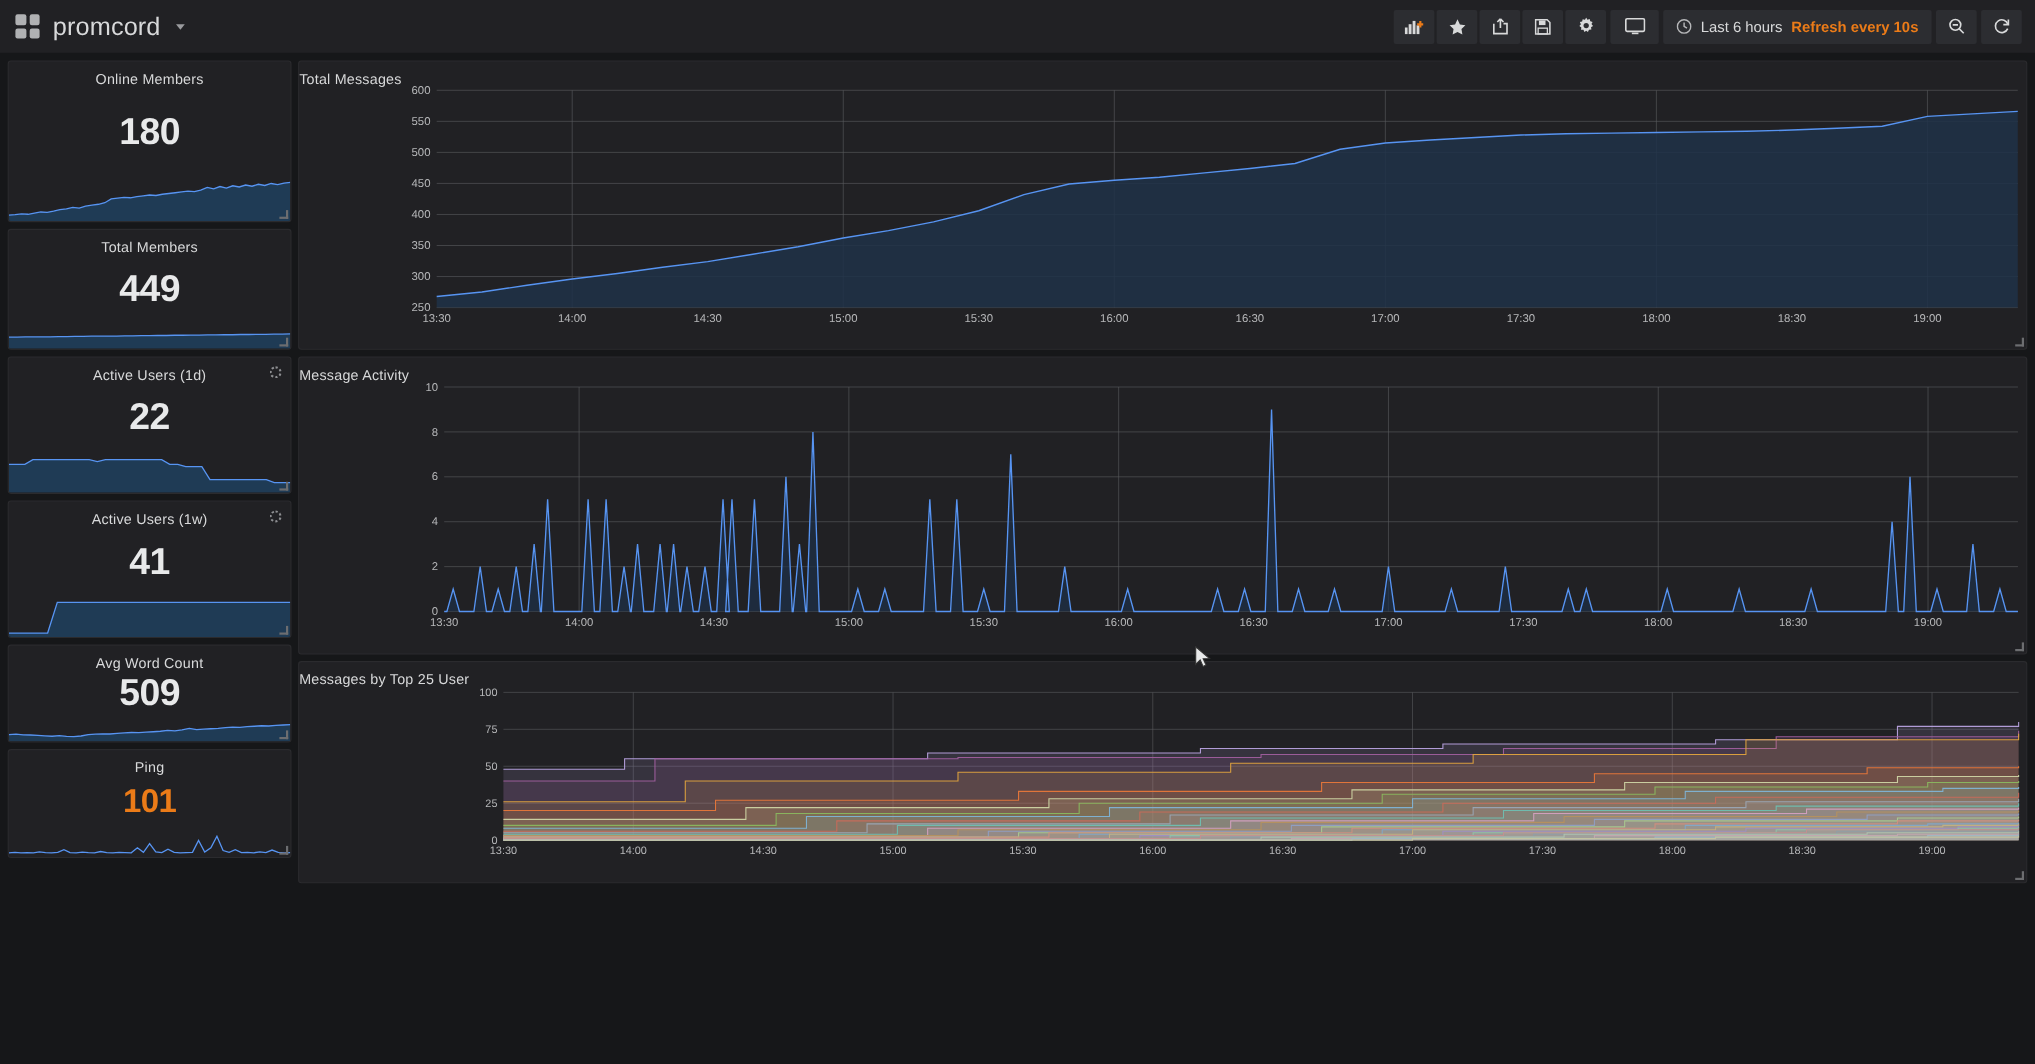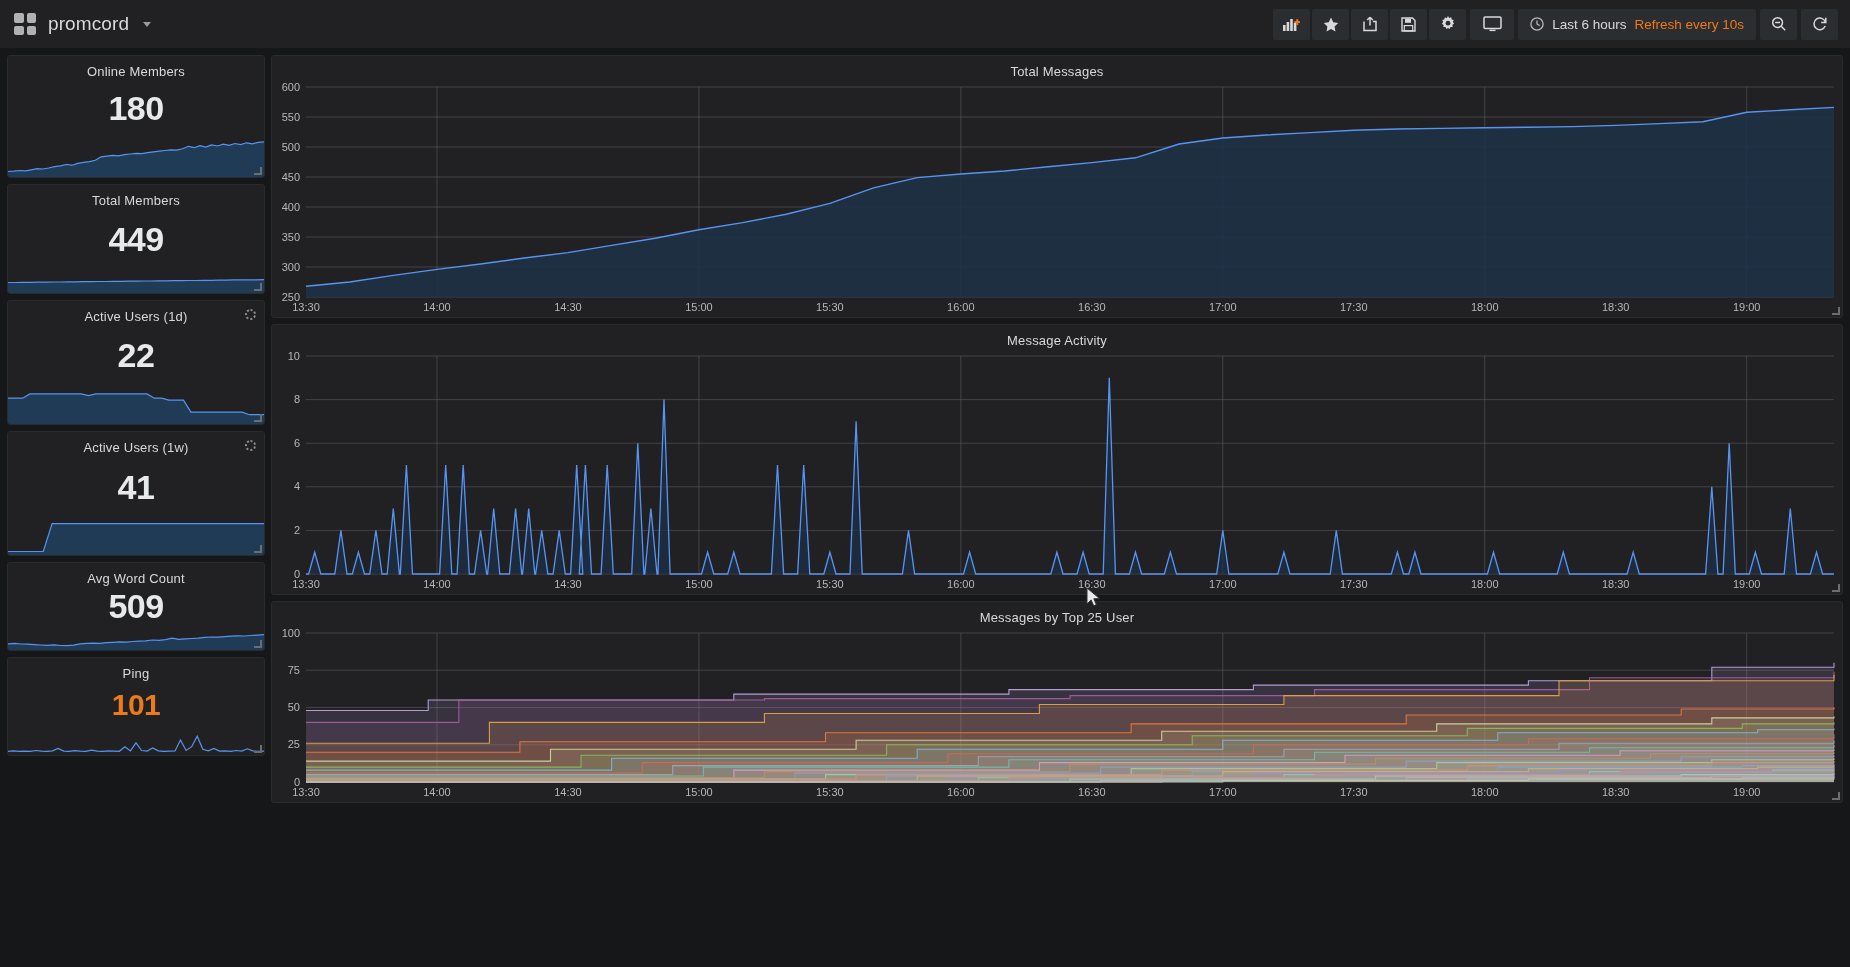--- a/index.html
+++ b/index.html
@@ -17,38 +17,38 @@
     background:#212124;
     display:flex; align-items:center;
     padding:0 12px 0 14px;
     border-bottom:1px solid #161719;
     position:relative;
   }
   .nav-left { display:flex; align-items:center; gap:12px; }
   .grid-icon { width:22px; height:22px; display:grid;
     grid-template-columns:1fr 1fr; grid-template-rows:1fr 1fr; gap:3px; }
   .grid-icon i { background:#b0b1b3; border-radius:2px; display:block; }
-  .dash-title { font-size:19px; color:#d8d9da; letter-spacing:.1px; }
+  .dash-title { font-size:23px; color:#d8d9da; letter-spacing:.1px; }
   .caret { width:0;height:0;border-left:4.5px solid transparent;
     border-right:4.5px solid transparent;border-top:5px solid #9a9b9e; margin-left:2px;}
   .nav-right { margin-left:auto; display:flex; gap:4px; }
   .btn-group { display:flex; gap:2px; }
   .nav-btn {
     width:37px; height:31px; background:#2c2d31; border-radius:2px;
     display:flex; align-items:center; justify-content:center;
     cursor:pointer; border:none;
   }
   .nav-btn svg { display:block; }
   .timepicker {
     height:31px; background:#2c2d31; border-radius:2px;
     display:flex; align-items:center; gap:8px; padding:0 12px;
     font-size:13.5px; cursor:pointer;
   }
   .timepicker .tp-range { color:#d8d9da; }
-  .timepicker .tp-refresh { color:#eb7b18; font-weight:normal; }
+  .timepicker .tp-refresh { color:#eb7b18; font-weight:bold; }
 
   
   .dashboard { display:flex; width:100%; height:918px; padding:6px 7px 0 7px; gap:6px; }
   .col-left { width:258px; display:flex; flex-direction:column; gap:6px; flex:none; }
   .col-right { flex:1; display:flex; flex-direction:column; gap:6px; }
 
   .panel {
     background:#212124; border:1px solid #2b2b2e; border-radius:3px;
     position:relative; overflow:hidden;
   }
@@ -69,21 +69,21 @@
   .stat-panel { display:flex; flex-direction:column; }
   .stat-value {
     flex:1; display:flex; align-items:center; justify-content:center;
     font-size:34px; font-weight:600; color:#e8e9ea; letter-spacing:-.5px;
   }
   .stat-value.warn { color:#eb7b18; }
   .stat-spark { height:40px; width:100%; position:relative; }
   .stat-spark svg { display:block; width:100%; height:100%; }
 
   
-  .graph-panel { display:flex; flex-direction:column; }
+  .graph-panel { display:flex; flex-direction:row; }
   .graph-body { flex:1; position:relative; }
   .graph-body svg { display:block; width:100%; height:100%; }
   .axis-text { fill:#b6b7b9; font-size:11px; font-family:"Liberation Sans", sans-serif; }
   .gridline { stroke:#5a5b5e; stroke-width:.6; }
 </style>
 </head>
 <body>
 
 <div class="navbar">
   <div class="nav-left">
@@ -161,21 +161,21 @@
         <path d="M13.8 1.8v4.6h-4.6" fill="none" stroke="#d8d9da" stroke-width="1.5"></path>
       </svg>
     </button>
   </div>
 </div>
 
 <div class="dashboard">
 
   <div class="col-left">
 
-    <div class="panel stat-panel" style="height:123px">
+    <div class="panel stat-panel" style="height:147px">
       <div class="panel-title">Online Members</div>
       <div class="stat-value">180</div>
       <div class="stat-spark">
           <svg viewBox="0 0 256 40" preserveAspectRatio="none">
             <path d="M0.0 34.5 L5.8 34.1 L11.6 33.5 L17.5 33.8 L23.3 32.8 L29.1 31.7 L34.9 32.0 L40.7 31.0 L46.5 29.6 L52.4 28.9 L58.2 27.5 L64.0 28.2 L69.8 26.4 L75.6 25.4 L81.5 24.7 L87.3 23.3 L93.1 19.8 L98.9 19.1 L104.7 18.4 L110.5 18.8 L116.4 17.7 L122.2 17.0 L128.0 16.3 L133.8 16.7 L139.6 15.6 L145.5 14.9 L151.3 14.2 L157.1 13.5 L162.9 12.8 L168.7 13.2 L174.5 11.8 L180.4 9.3 L186.2 10.7 L192.0 8.6 L197.8 10.0 L203.6 7.9 L209.5 9.0 L215.3 7.2 L221.1 8.3 L226.9 6.5 L232.7 7.6 L238.5 5.8 L244.4 6.8 L250.2 5.4 L256.0 4.8 L256 40 L0 40 Z" fill="#1f3b55"></path>
             <path d="M0.0 34.5 L5.8 34.1 L11.6 33.5 L17.5 33.8 L23.3 32.8 L29.1 31.7 L34.9 32.0 L40.7 31.0 L46.5 29.6 L52.4 28.9 L58.2 27.5 L64.0 28.2 L69.8 26.4 L75.6 25.4 L81.5 24.7 L87.3 23.3 L93.1 19.8 L98.9 19.1 L104.7 18.4 L110.5 18.8 L116.4 17.7 L122.2 17.0 L128.0 16.3 L133.8 16.7 L139.6 15.6 L145.5 14.9 L151.3 14.2 L157.1 13.5 L162.9 12.8 L168.7 13.2 L174.5 11.8 L180.4 9.3 L186.2 10.7 L192.0 8.6 L197.8 10.0 L203.6 7.9 L209.5 9.0 L215.3 7.2 L221.1 8.3 L226.9 6.5 L232.7 7.6 L238.5 5.8 L244.4 6.8 L250.2 5.4 L256.0 4.8" fill="none" stroke="#5794f2" stroke-width="1.2"></path>
           </svg>
         </div>
       <div class="panel-corner"></div>
     </div>

